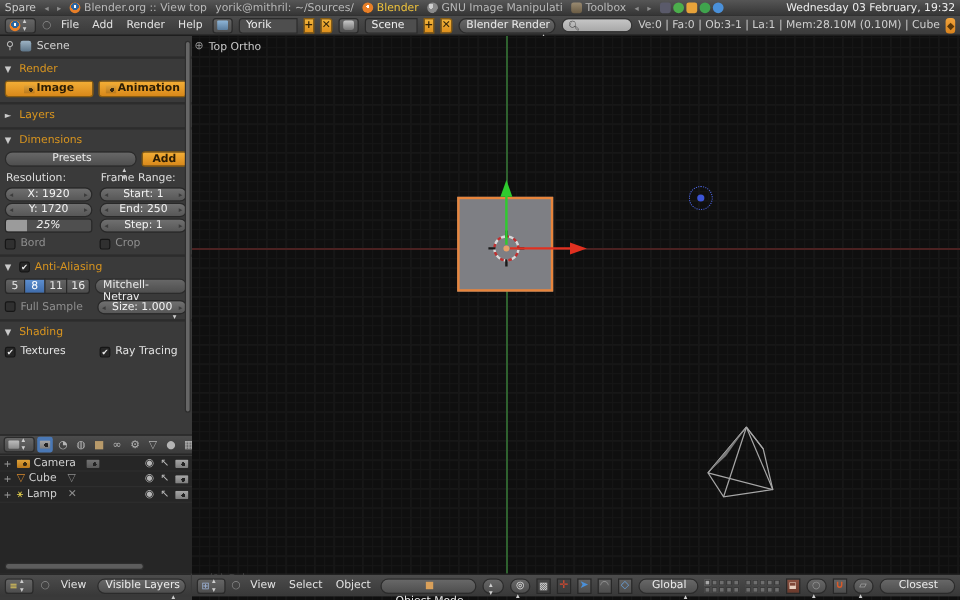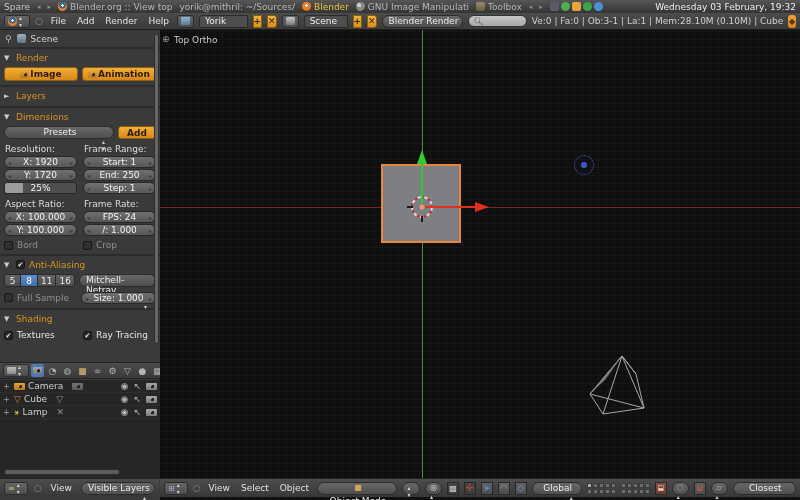--- a/index.html
+++ b/index.html
@@ -63,21 +63,21 @@
   .cols { display:flex; gap:6px; margin-top:3px; }
   .col { width:74px; }
   .sect-lbl { color:#dedede; margin:2px 0 2px 1px; }
   .nfield { height:12px; margin-top:1px; background:linear-gradient(#707070,#575757);
     border:1px solid #282828; border-radius:8px; display:flex; align-items:center;
     justify-content:center; color:#f2f2f2; position:relative; }
   .nfield::before { content:"◂"; position:absolute; left:3px; font-size:6px; color:#3c3c3c; }
   .nfield::after  { content:"▸"; position:absolute; right:3px; font-size:6px; color:#3c3c3c; }
   .slider { height:12px; margin-top:1px; border:1px solid #282828; border-radius:3px;
     background:linear-gradient(to right,#9b9b9b 0 25%, #4f4f4f 25%);
-    display:flex; align-items:center; justify-content:center; color:#f2f2f2; }
+    display:flex; align-items:center; justify-content:center; color:#f2f2f2;font-style:italic; }
   .cb { width:9px; height:9px; flex:none; background:#262626; border:1px solid #161616;
     border-radius:2px; color:#eaeaea; font-size:7px; line-height:8px; text-align:center; }
   .cb.dim { background:#303030; }
   .cklbl { color:#e2e2e2; }
   .cklbl.dim { color:#8f8f8f; }
   .seg-row { display:flex; }
   .seg { height:13px; min-width:17px; display:flex; align-items:center; justify-content:center;
     background:linear-gradient(#636363,#4d4d4d); border:1px solid #282828; border-left-width:0;
     color:#e8e8e8; padding:0 3px; }
   .seg:first-child { border-left-width:1px; border-radius:3px 0 0 3px; }
@@ -278,40 +278,20 @@
               <span>Start: 1</span>
             </div>
           <div class="nfield">
               <span>End: 250</span>
             </div>
           <div class="nfield">
               <span>Step: 1</span>
             </div>
         </div>
       </div>
-      <div class="cols">
-        <div class="col">
-          <div class="sect-lbl">Aspect Ratio:</div>
-          <div class="nfield">
-              <span>X: 100.000</span>
-            </div>
-          <div class="nfield">
-              <span>Y: 100.000</span>
-            </div>
-        </div>
-        <div class="col">
-          <div class="sect-lbl">Frame Rate:</div>
-          <div class="nfield">
-              <span>FPS: 24</span>
-            </div>
-          <div class="nfield">
-              <span>/: 1.000</span>
-            </div>
-        </div>
-      </div>
       <div class="cols" style="margin-top:4px">
         <div class="col" style="display:flex;gap:4px;align-items:center">
           <span class="cb dim"></span>
           <span class="cklbl dim">Bord</span>
         </div>
         <div class="col" style="display:flex;gap:4px;align-items:center">
           <span class="cb dim"></span>
           <span class="cklbl dim">Crop</span>
         </div>
       </div>

